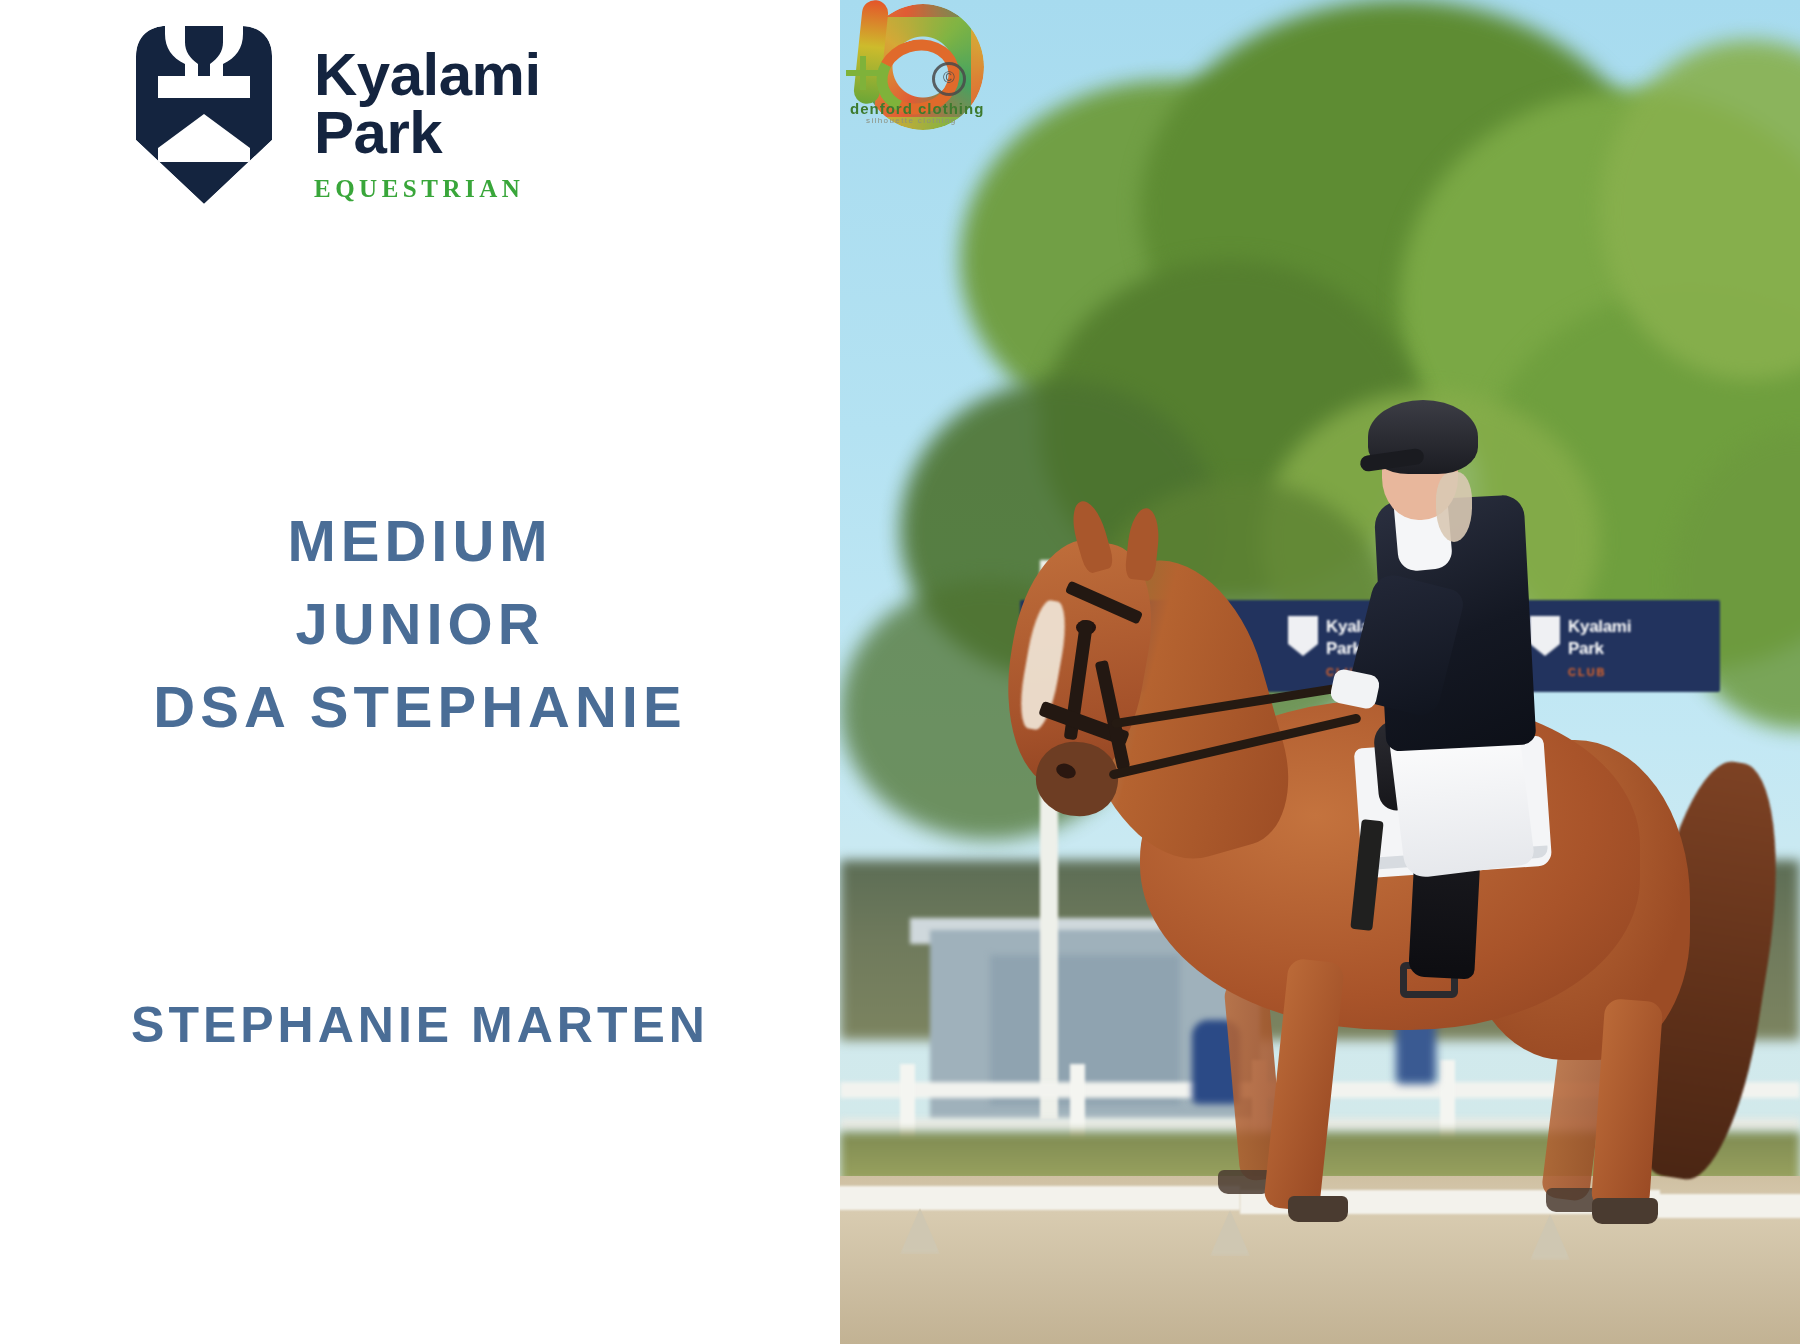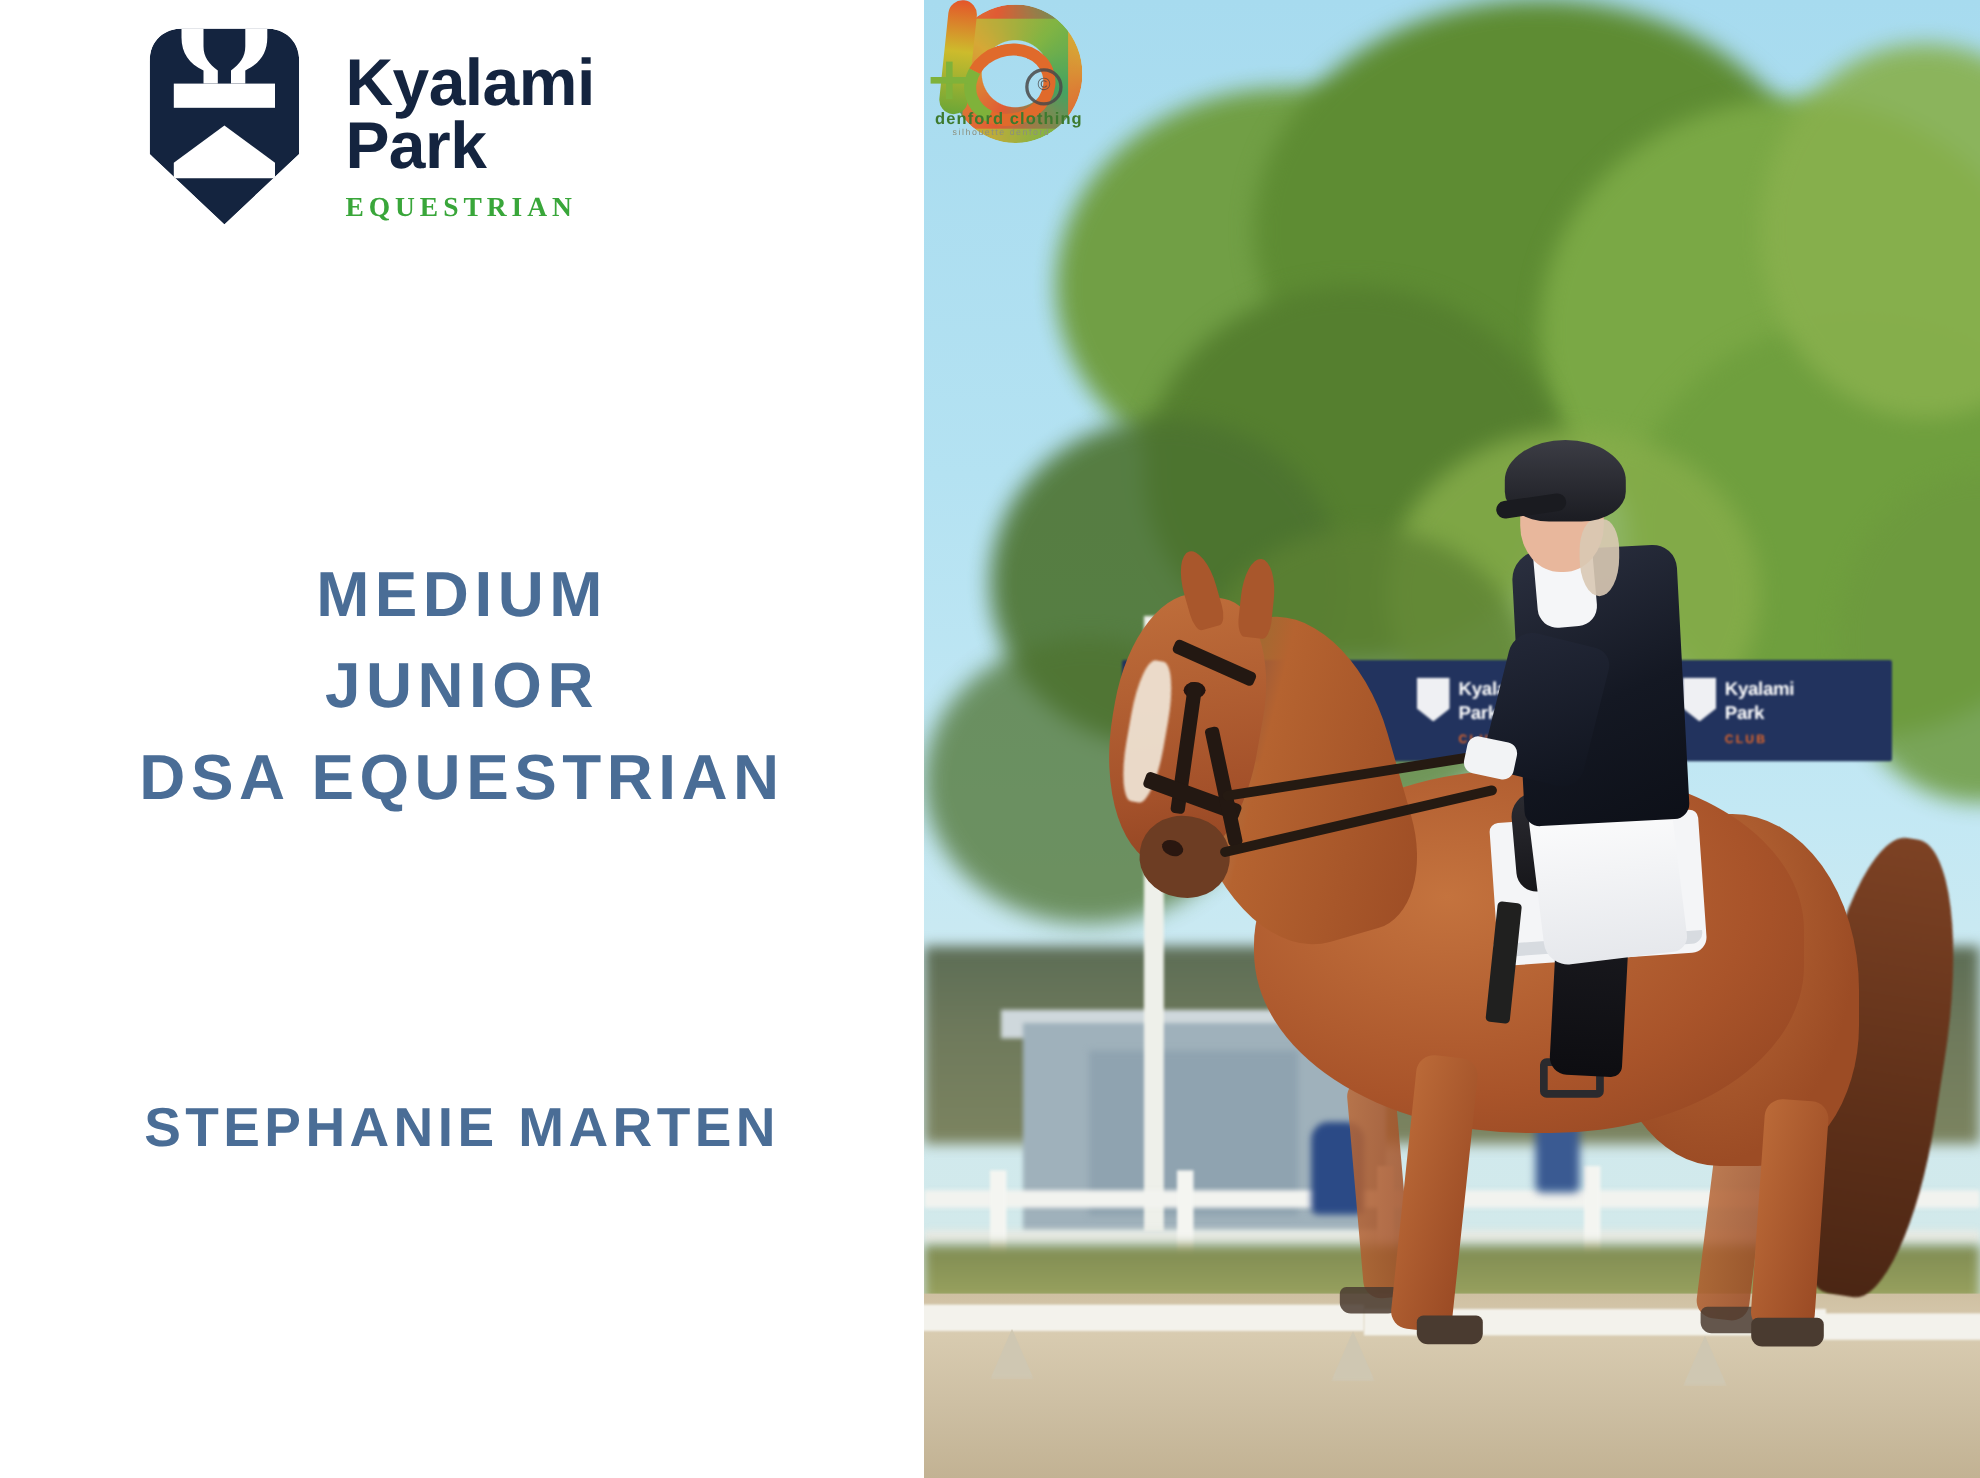--- a/index.html
+++ b/index.html
@@ -138,21 +138,21 @@
       <div class="brand-text">
         <div class="brand-name">Kyalami</div>
         <div class="brand-name">Park</div>
         <div class="brand-sub">EQUESTRIAN</div>
       </div>
     </div>
 
     <div class="headline">
       <div class="ln">MEDIUM</div>
       <div class="ln">JUNIOR</div>
-      <div class="ln">DSA EQUESTRIAN</div>
+      <div class="ln">DSA STEPHANIE</div>
     </div>
 
     <div class="riders">
       <div class="ln">STEPHANIE MARTEN</div>
     </div>
 
   </div>
 
   <div class="photo">
     <div class="sky"></div>
@@ -265,17 +265,17 @@
       <div class="r-brim"></div>
     </div>
 
     <div class="wm">
       <div class="wm-bowl"></div>
       <div class="wm-d"></div>
       <div class="wm-e"></div>
       <div class="wm-plus"></div>
       <div class="wm-c">©</div>
       <div class="wm-name">denford clothing</div>
-      <div class="wm-tag">silhouette denford</div>
+      <div class="wm-tag">silhouette clothing</div>
     </div>
 
   </div>
 </div>
 
 </body></html>

